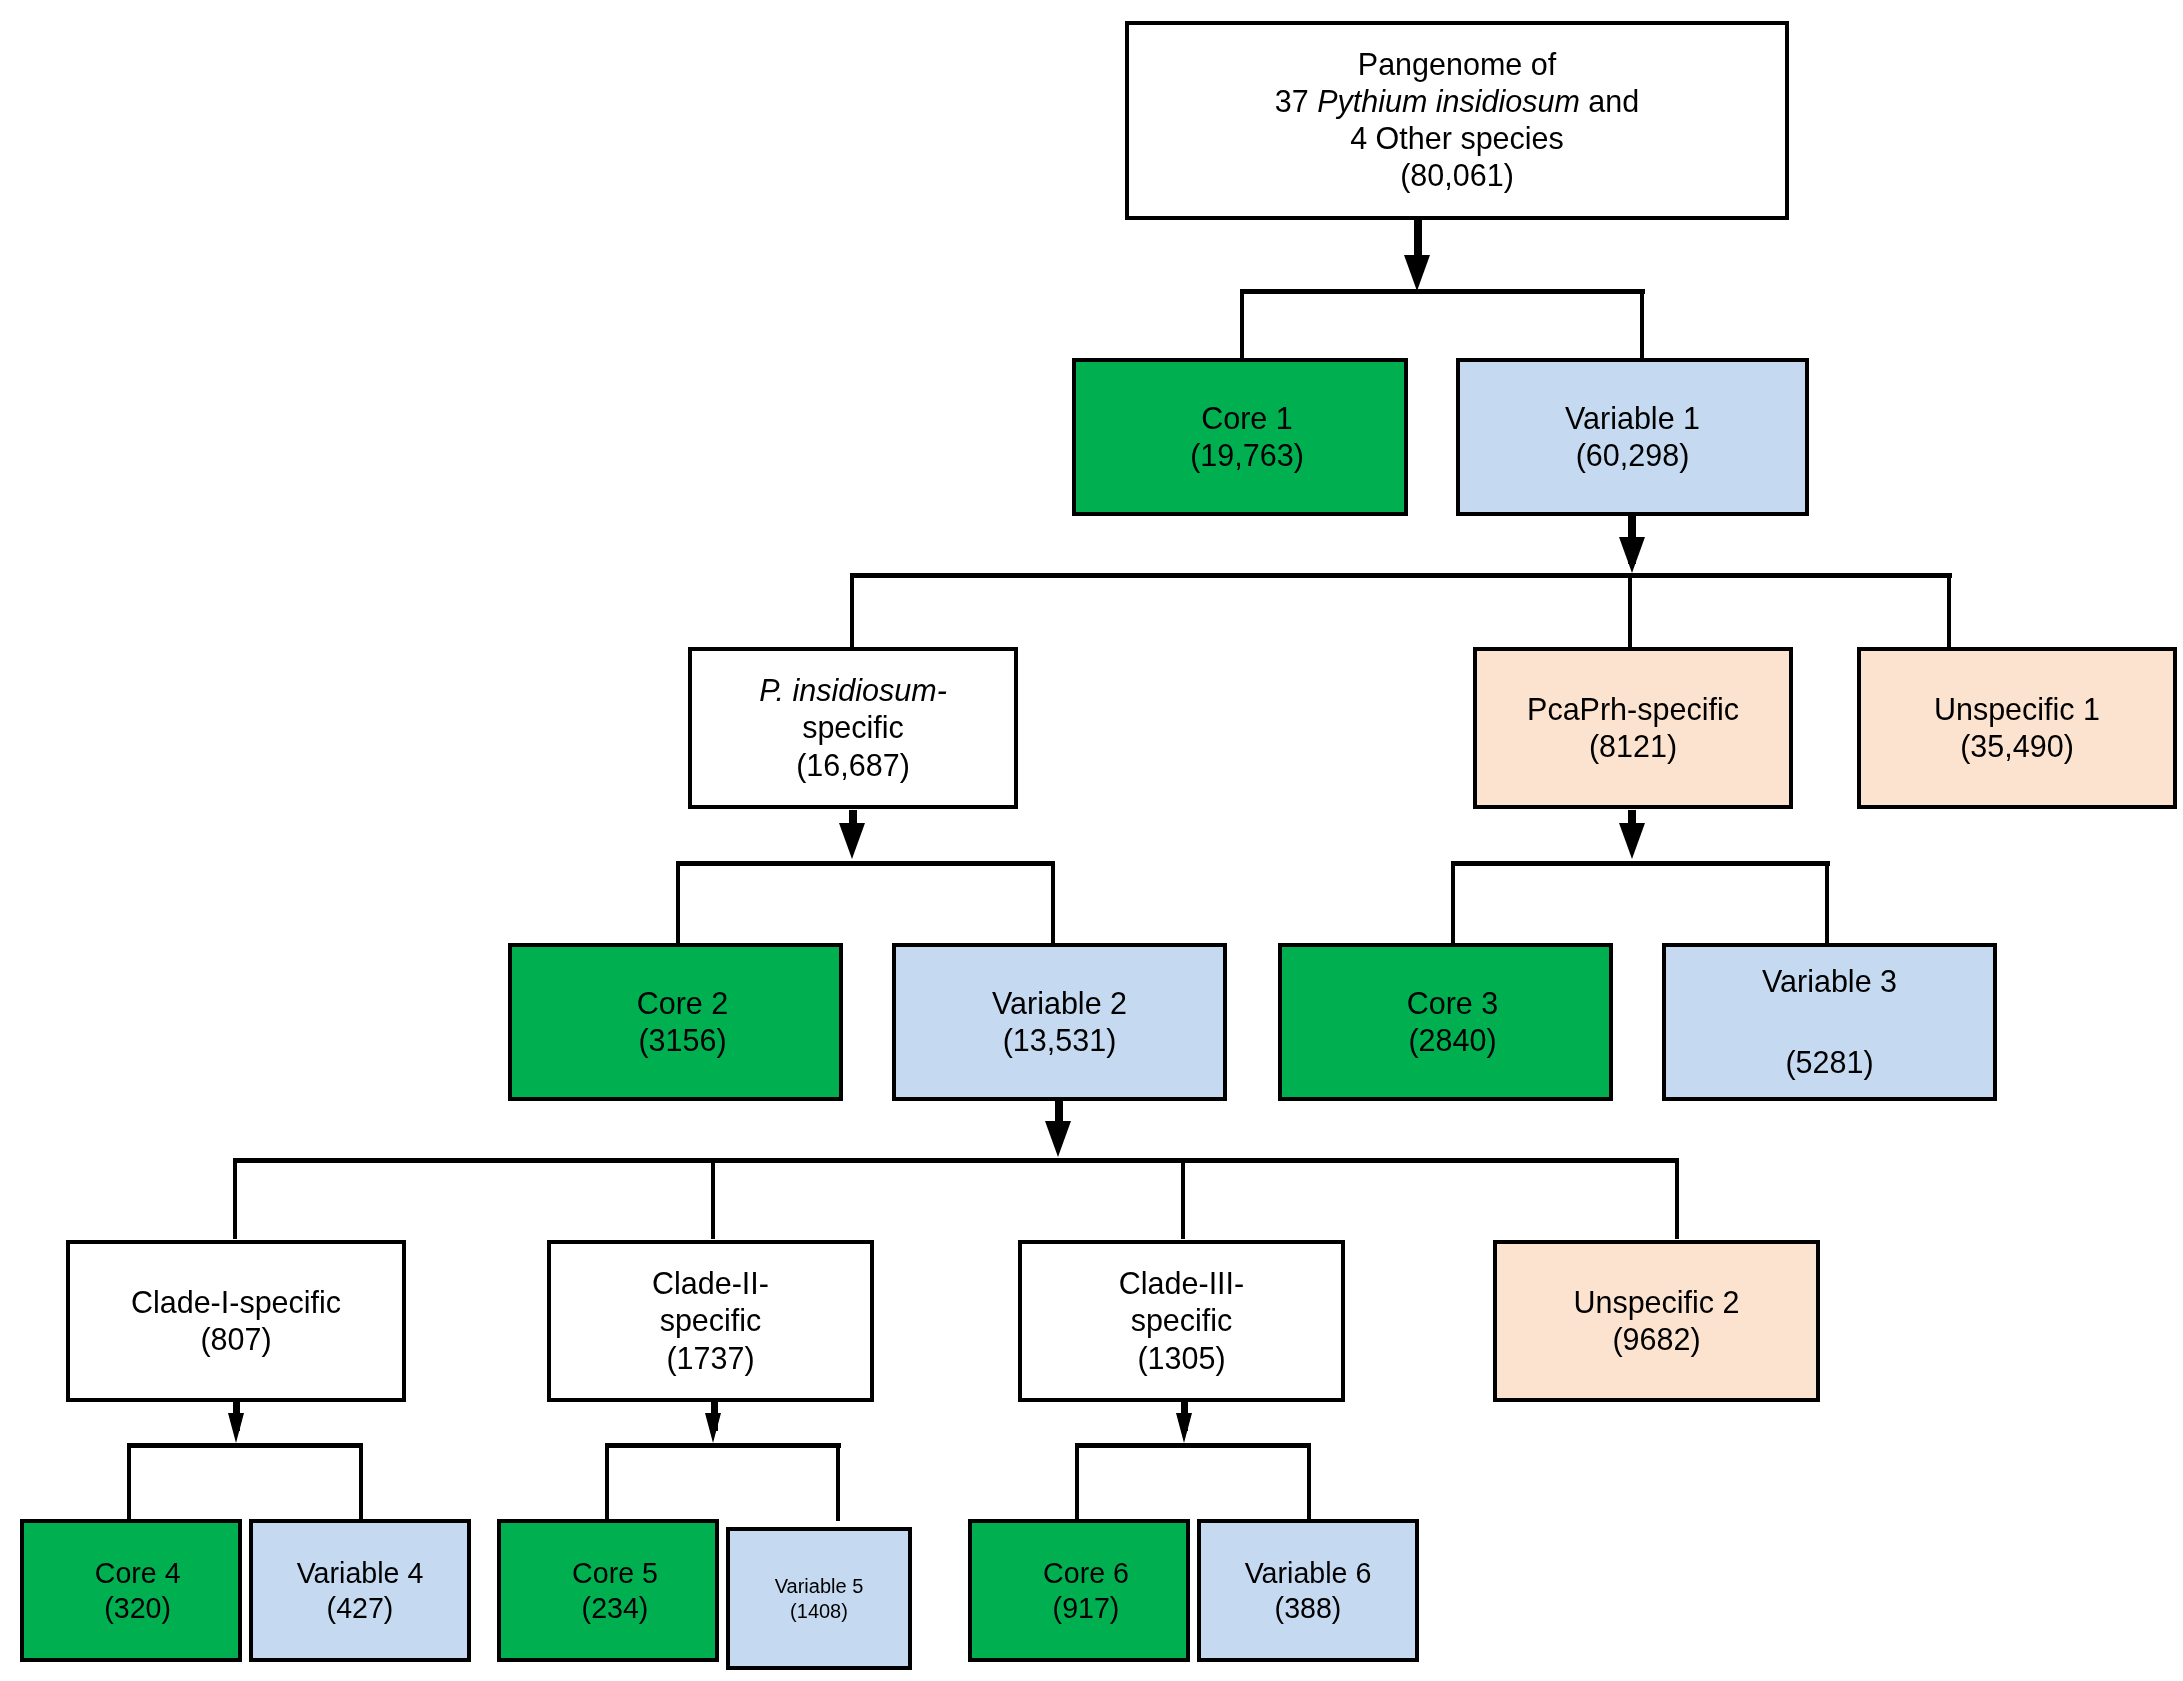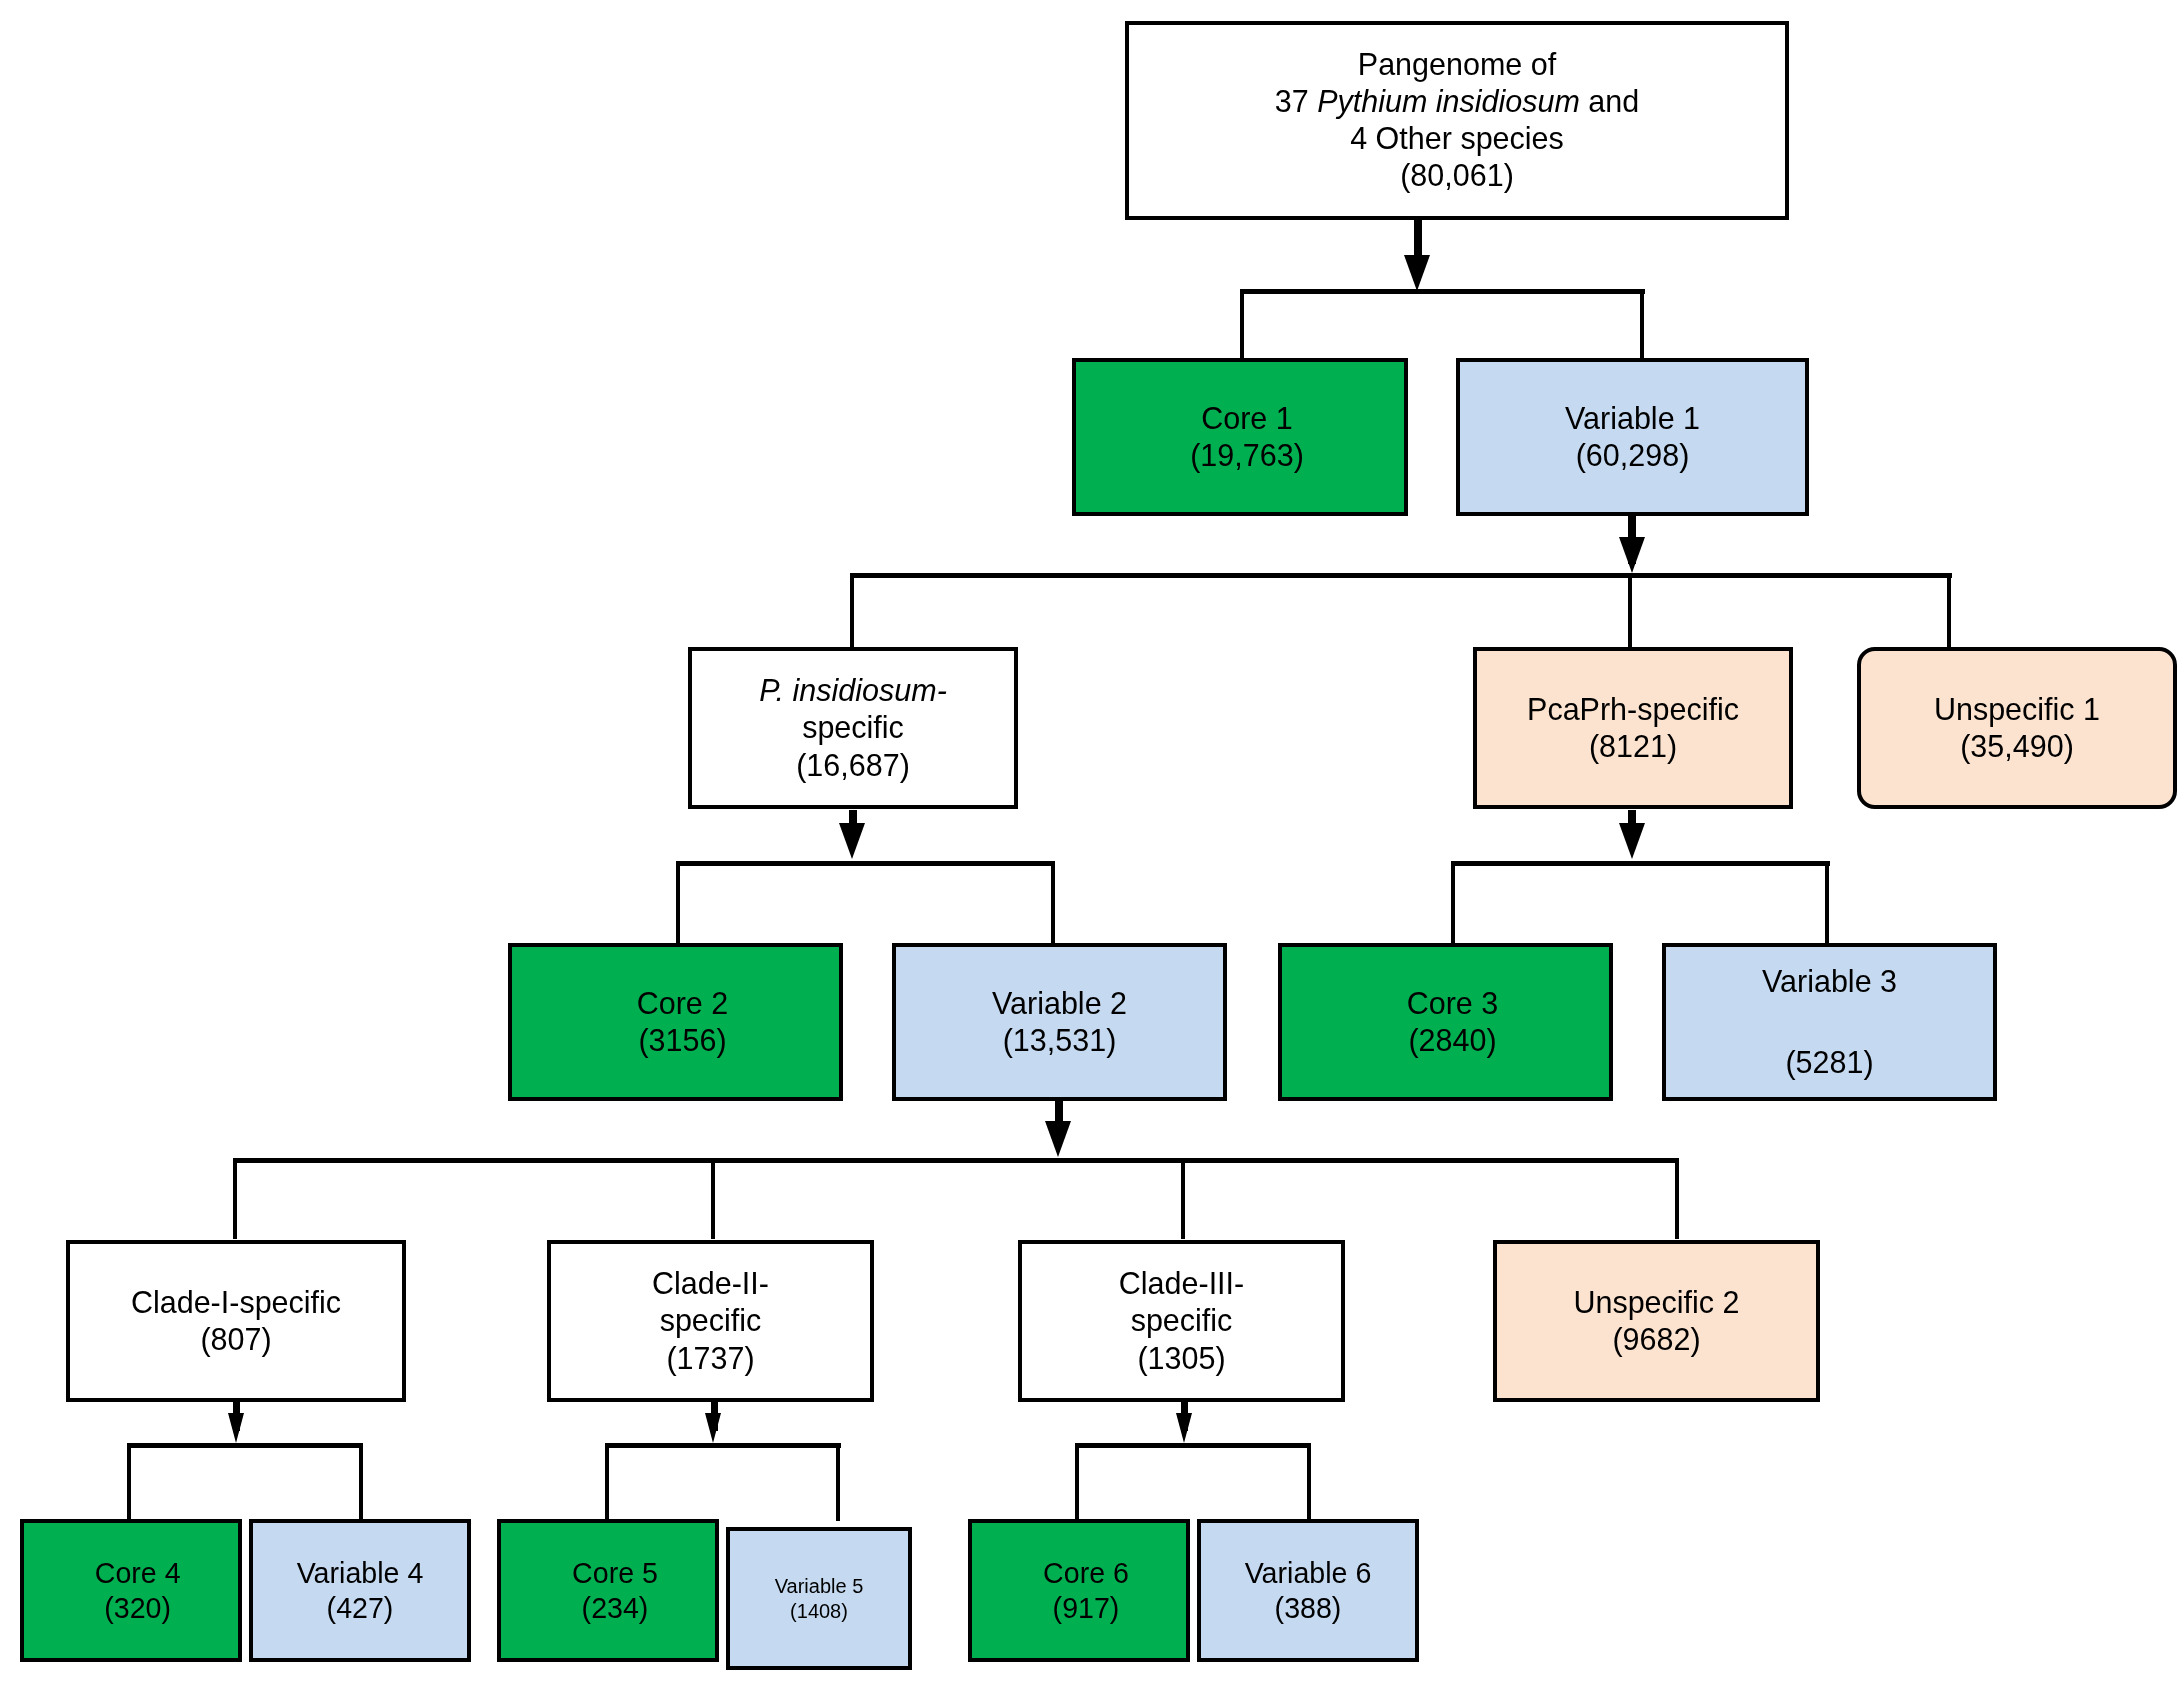--- a/index.html
+++ b/index.html
@@ -103,21 +103,21 @@
     <span class="ln ital">P. insidiosum-</span>
     <span class="ln">specific</span>
     <span class="ln">(16,687)</span>
   </div>
 
   <div class="node fill-peach" style="left:1473px; top:647px; width:320px; height:162px; font-size:30.5px;">
     <span class="ln">PcaPrh-specific</span>
     <span class="ln">(8121)</span>
   </div>
 
-  <div class="node fill-peach" style="left:1857px; top:647px; width:320px; height:162px; font-size:30.5px;border-radius:18px;">
+  <div class="node fill-peach" style="left:1857px; top:647px; width:320px; height:162px; font-size:30.5px;">
     <span class="ln">Unspecific 1</span>
     <span class="ln">(35,490)</span>
   </div>
 
   <div class="stem" style="left:849px; top:810px; width:8.4px; height:29.5px;"></div>
   <div class="arrow" style="left:839px; top:823px;"></div>
   <div class="hbar" style="left:676px; top:861px; width:379px; height:5.4px;"></div>
   <div class="vline" style="left:676px; top:861px; width:4.4px; height:85px;"></div>
   <div class="vline" style="left:1051px; top:861px; width:4.4px; height:85px;"></div>
 

